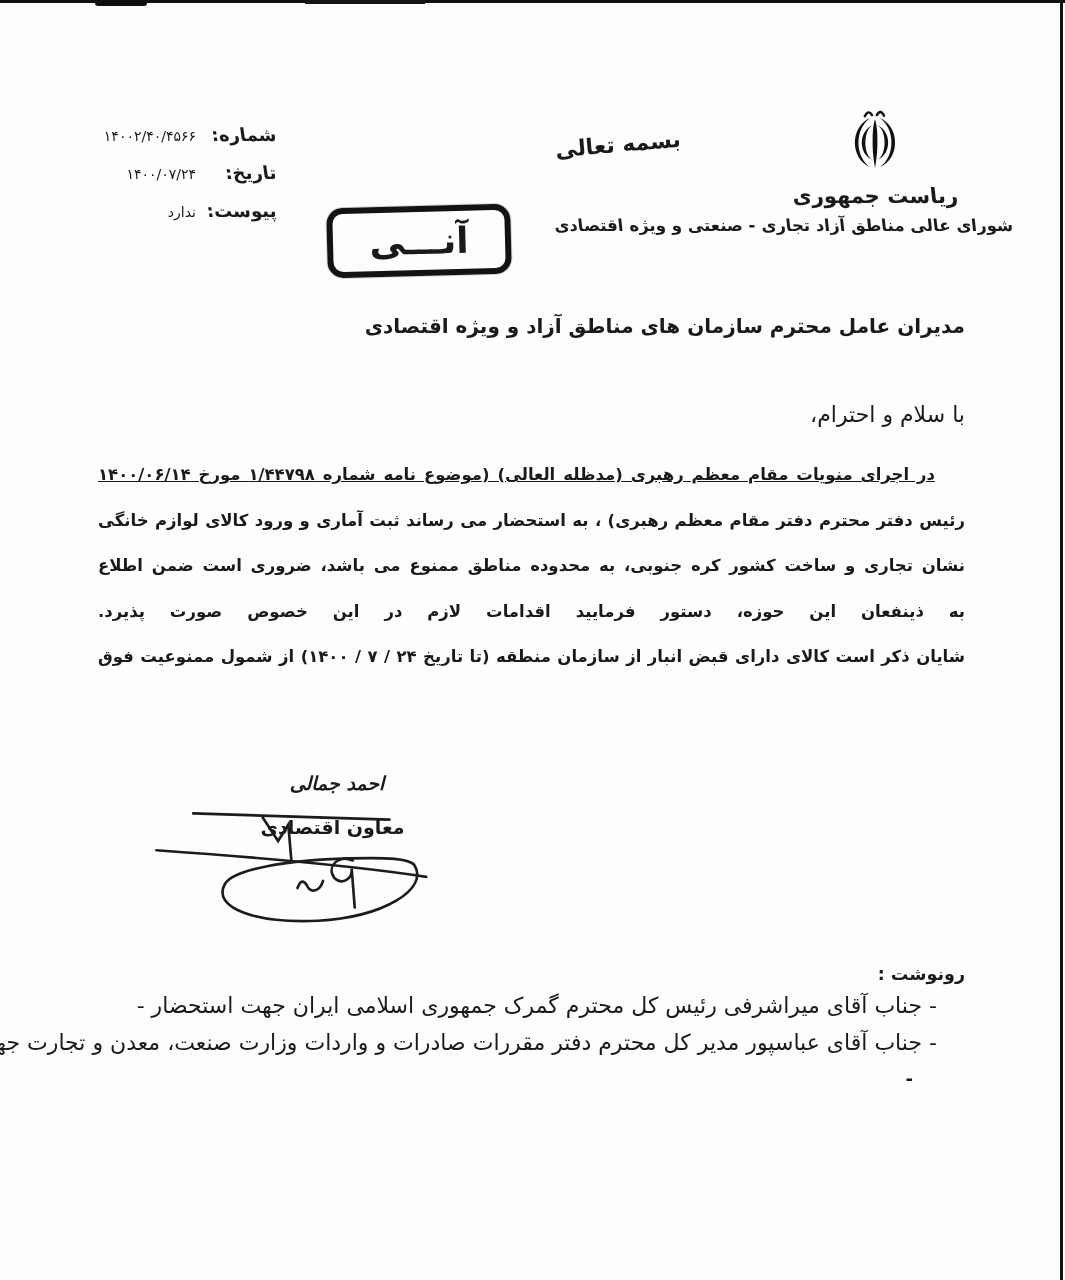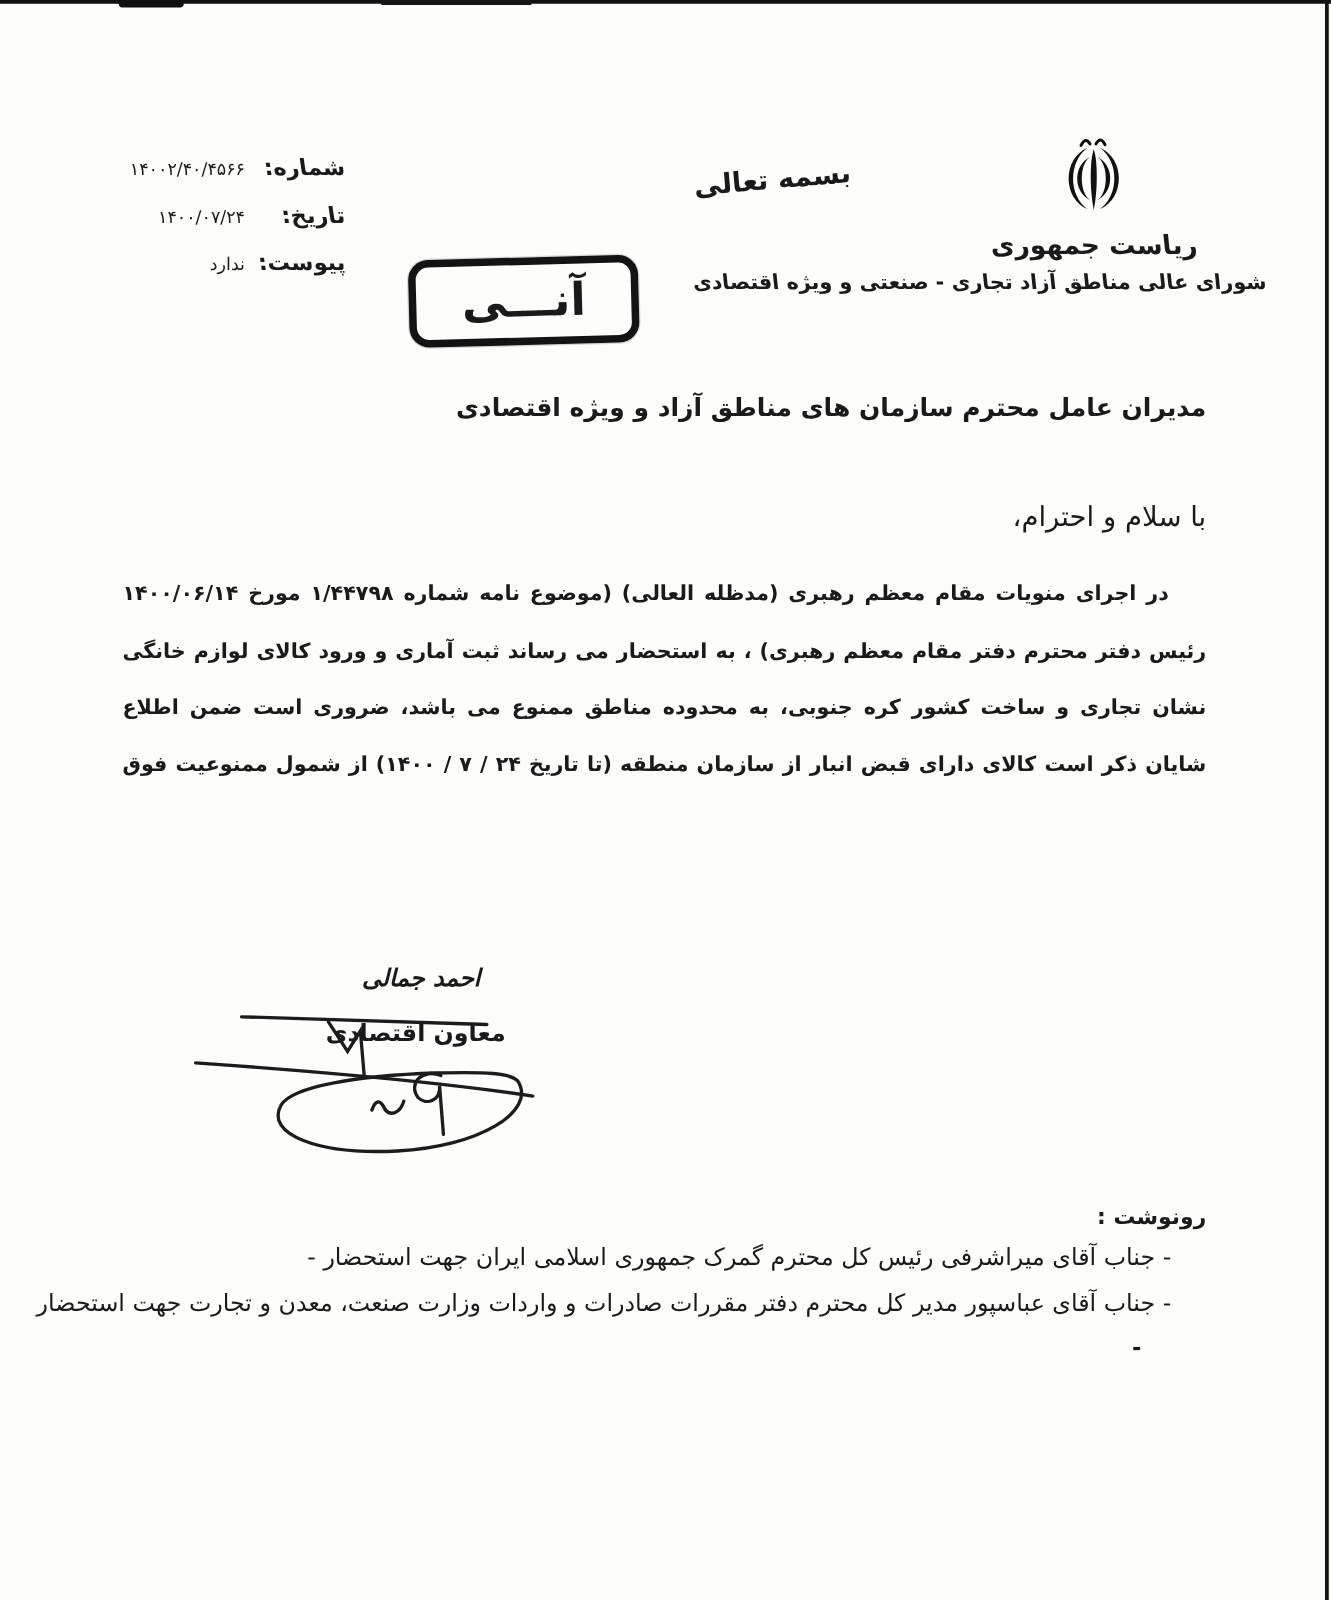--- a/index.html
+++ b/index.html
@@ -53,32 +53,32 @@
   .salutation{position:absolute;right:100px;top:402px;font-size:22px;margin-left:36px;}
 
   
   .body-text{position:absolute;right:100px;left:98px;top:452px;}
   .body-line{
     font-size:16.5px;font-weight:bold;line-height:45.5px;height:45.5px;
     text-align:justify;text-align-last:justify;
     overflow:hidden;white-space:nowrap;
   }
   .body-line.justified{white-space:normal;}
-  .body-line.indent{padding-right:30px;}
+  .body-line.indent{padding-right:30px;text-decoration:underline;}
   .body-line.last{text-align:right;text-align-last:right;}
 
   
   .sig-name{position:absolute;left:252px;top:772px;width:170px;text-align:center;font-size:19px;font-weight:bold;font-style:italic;}
   .sig-title{position:absolute;left:240px;top:816px;width:185px;text-align:center;font-size:19px;font-weight:bold;}
   .sig-scribble{position:absolute;left:152px;top:793px;}
 
   
   .cc-block{position:absolute;right:100px;left:84px;top:964px;}
   .cc-heading{font-size:17.5px;font-weight:bold;margin-bottom:10px;}
-  .cc-item{font-size:19px;padding-right:28px;margin-bottom:13px;line-height:24px;white-space:nowrap;}
+  .cc-item{font-size:22px;padding-right:28px;margin-bottom:13px;line-height:24px;white-space:nowrap;}
   .cc-trailing{font-size:18px;padding-right:52px;font-weight:bold;}
 </style>
 </head>
 <body>
 
 <div class="page">
 
   <div class="scan-top"></div>
   <div class="scan-top-blob1"></div>
   <div class="scan-top-blob2"></div>
@@ -124,20 +124,21 @@
   </div>
 
   <div class="recipient">مدیران عامل محترم سازمان های مناطق آزاد و ویژه اقتصادی</div>
 
   <div class="salutation">با سلام  و احترام،</div>
 
   <div class="body-text">
     <div class="body-line justified indent">در اجرای منویات مقام معظم رهبری (مدظله العالی) (موضوع نامه شماره ۱/۴۴۷۹۸ مورخ ۱۴۰۰/۰۶/۱۴</div>
     <div class="body-line justified">رئیس دفتر محترم دفتر مقام معظم رهبری) ، به استحضار می رساند ثبت آماری و ورود کالای لوازم خانگی با</div>
     <div class="body-line justified">نشان تجاری و ساخت کشور کره جنوبی، به محدوده مناطق ممنوع می باشد، ضروری است ضمن اطلاع رسانی</div>
+    <div class="body-line justified">به ذینفعان این حوزه، دستور فرمایید اقدامات لازم در این خصوص صورت پذیرد.</div>
     <div class="body-line justified">شایان ذکر است کالای دارای قبض انبار از سازمان منطقه (تا تاریخ ۲۴ / ۷ / ۱۴۰۰) از شمول ممنوعیت فوق</div>
   </div>
 
   <div class="sig-name">احمد جمالی</div>
   <div class="sig-title">معاون اقتصادی</div>
   <svg class="sig-scribble" width="292" height="138" viewBox="0 0 285 135" xmlns="http://www.w3.org/2000/svg">
     <g fill="none" stroke="#1c1c1c" stroke-width="2.6" stroke-linecap="round">
 
       <path d="M40,20 L232,26"></path>
       <path d="M108,24 l15,23 l10,-16 l3,35"></path>

